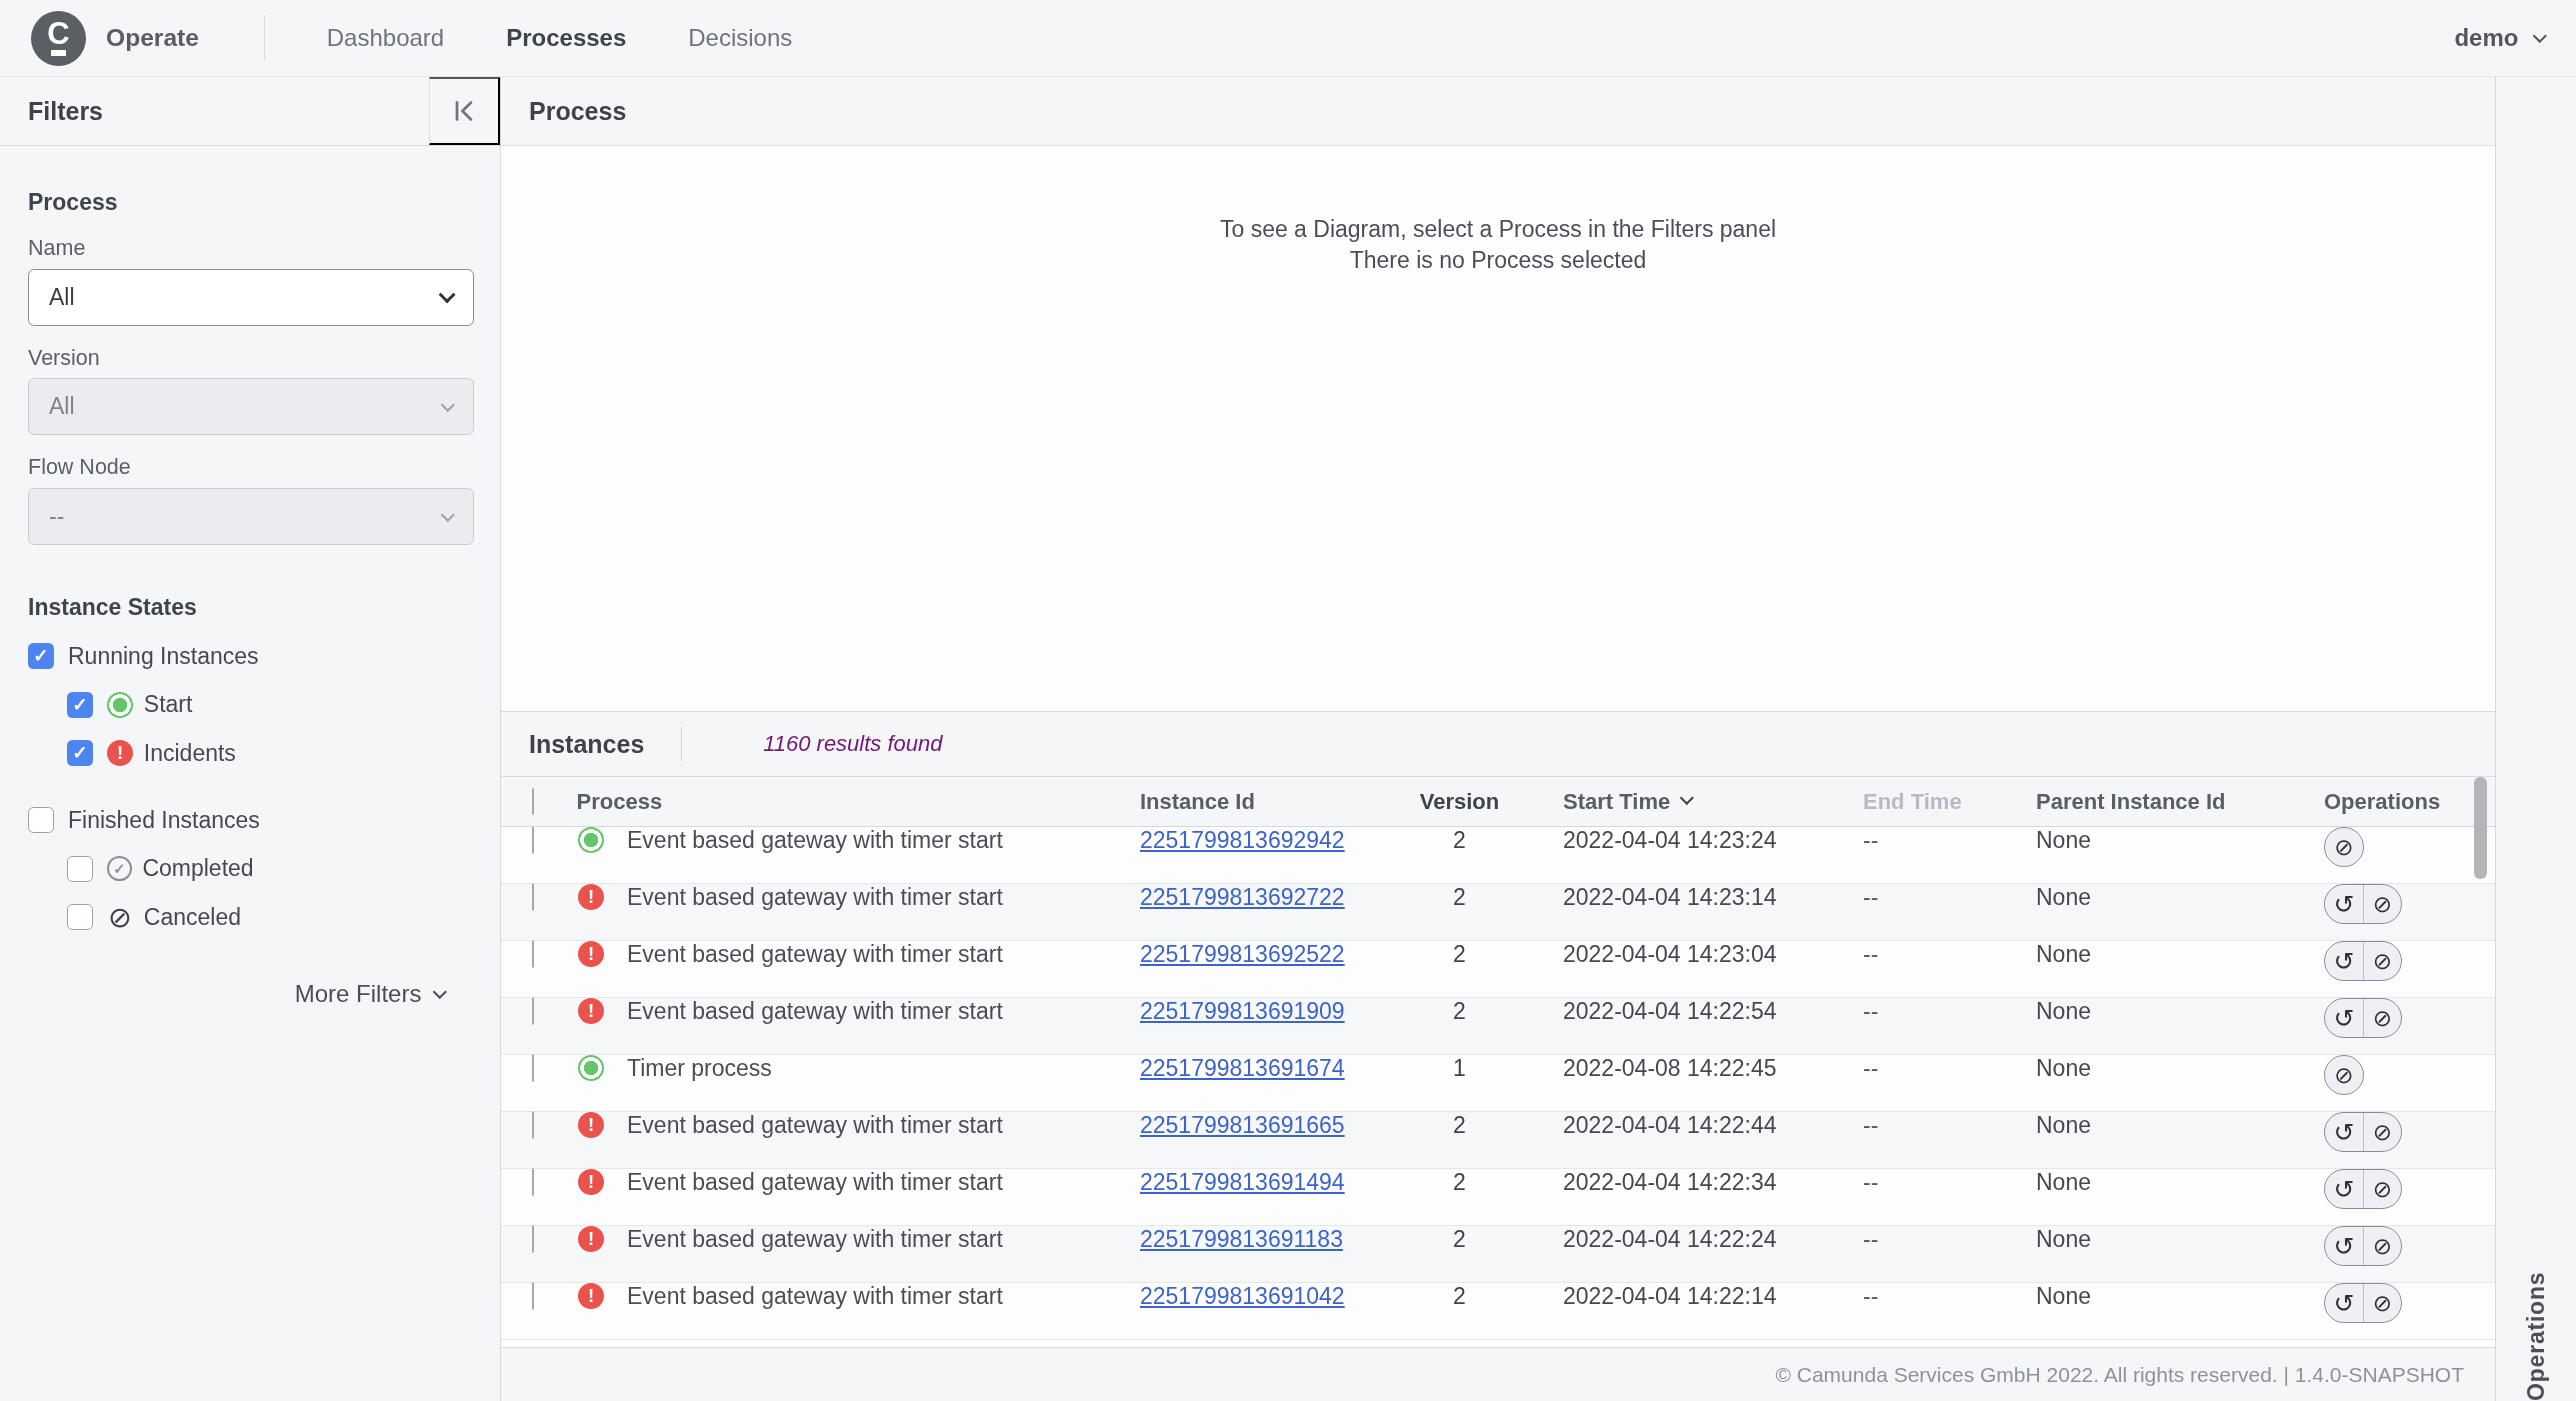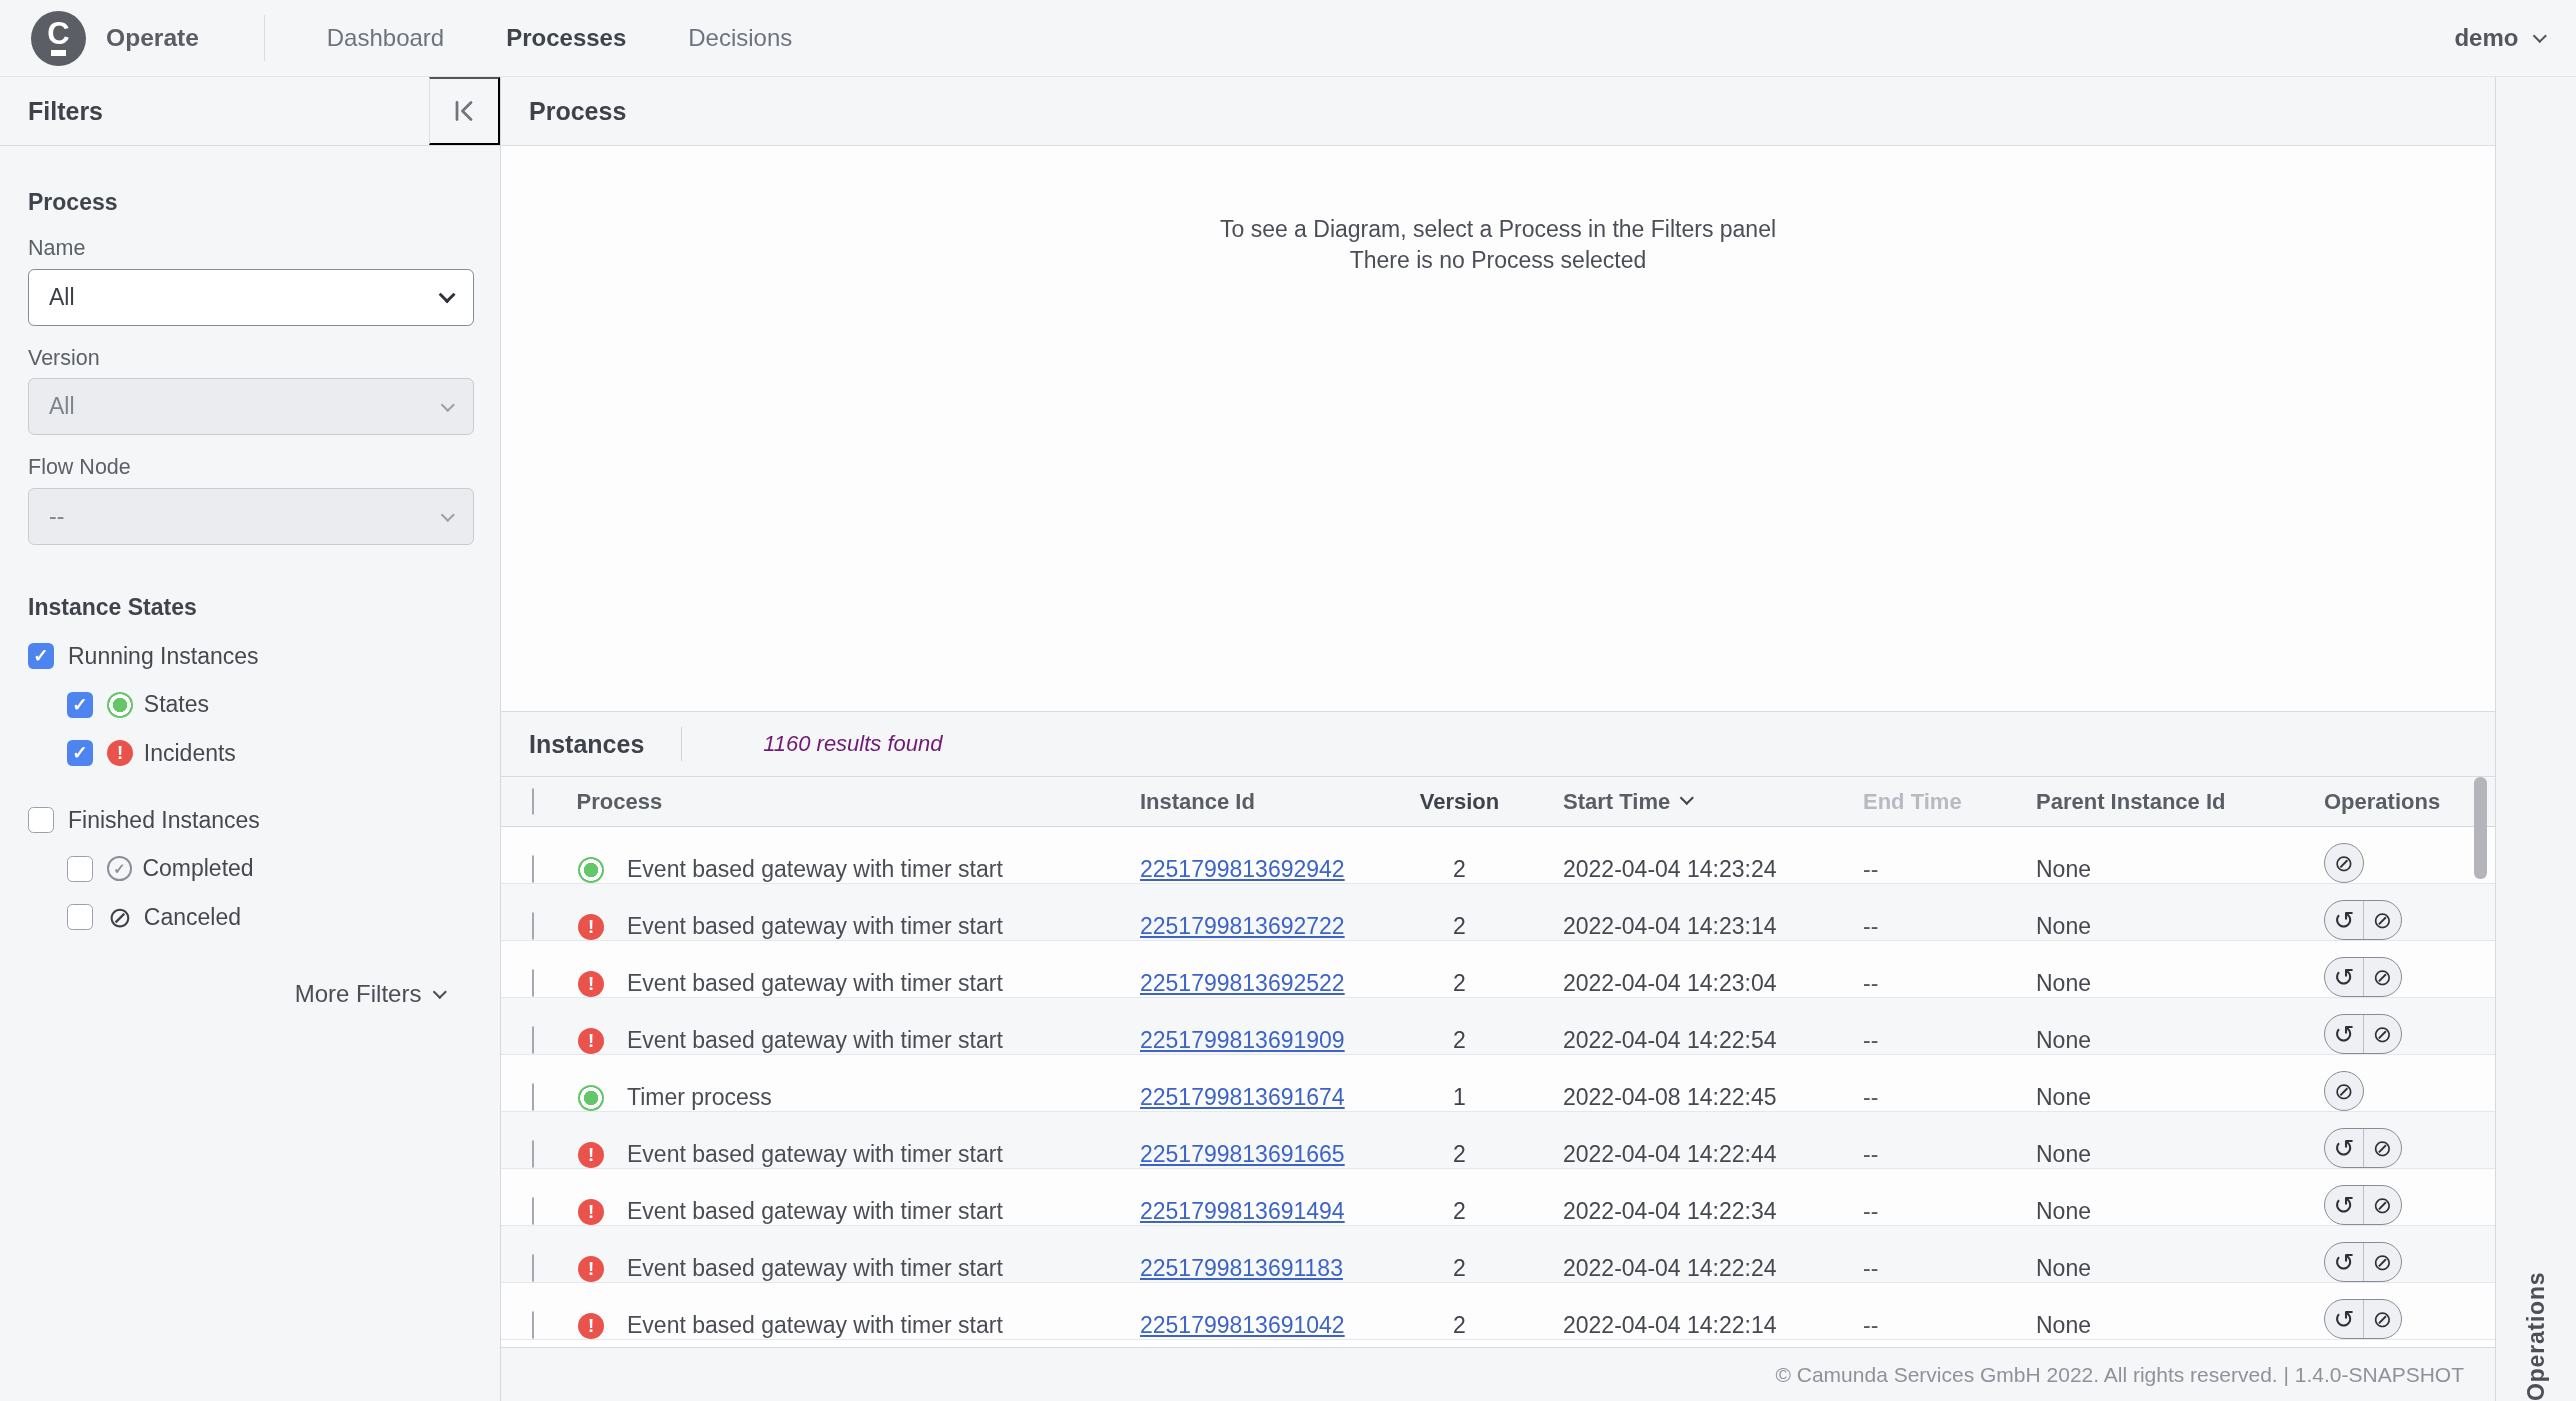--- a/index.html
+++ b/index.html
@@ -83,21 +83,21 @@
                   font-size:23px; font-weight:500; color:#4b4e56; line-height:31px; }
   .instances-section { flex:1; min-height:0; display:flex; flex-direction:column; border-top:0.8px solid #d8dbe1; }
   .instances-header { flex:0 0 65px; background:#f5f6f8; border-bottom:0.8px solid #d8dbe1;
                       display:flex; align-items:center; padding-left:28px; }
   .vdiv { width:0.8px; height:34px; background:#cfd3da; margin-left:37px; }
   .results-count { margin-left:81px; font-size:22px; color:#701a75;font-style:italic; }
 
   .table-header { flex:0 0 50px; background:#f5f6f8; border-bottom:0.8px solid #d4d7dd;
                   display:flex; align-items:center; font-size:22px; font-weight:600; color:#595d65; }
   .table-body { flex:1; overflow:hidden; background:#ffffff; }
-  .trow { height:57px; display:flex; align-items:flex-end; border-bottom:0.8px solid #e4e7ec;
+  .trow { height:57px; display:flex; align-items:flex-start; border-bottom:0.8px solid #e4e7ec;
           font-size:23px; color:#45484f; background:#fdfdfe; }
   .trow.even { background:#f6f7f9; }
 
   .c-cb { margin-left:31px; flex:0 0 26px; }
   .tbl-cb { width:26px; height:26px; border-radius:4.6px; border:1.5px solid #a3a8b2; background:#fff; cursor:pointer; }
   .c-state { margin-left:18.5px; flex:0 0 29px; display:flex; justify-content:center; }
   .h-process { margin-left:18.5px; flex:1; min-width:0; }
   .c-name { margin-left:21.5px; flex:1; min-width:0; white-space:nowrap; overflow:hidden; color:#4a4d55; }
   .c-id { flex:0 0 254px; }
   .c-id a { color:#3c64c8; text-decoration:underline; }
@@ -193,21 +193,21 @@
           <div class="section-title">Instance States</div>
 
           <div class="check-row">
             <span class="cb checked">✓</span>
             <span class="check-label">Running Instances</span>
           </div>
 
           <div class="check-row child">
             <span class="cb checked">✓</span>
             <span class="state-ic icon-active"></span>
-            <span class="check-label">States</span>
+            <span class="check-label">Start</span>
           </div>
 
           <div class="check-row child">
             <span class="cb checked">✓</span>
             <span class="state-ic icon-incident">!</span>
             <span class="check-label">Incidents</span>
           </div>
 
           <div class="check-row" style="margin-top:40px;">
             <span class="cb unchecked"></span>

